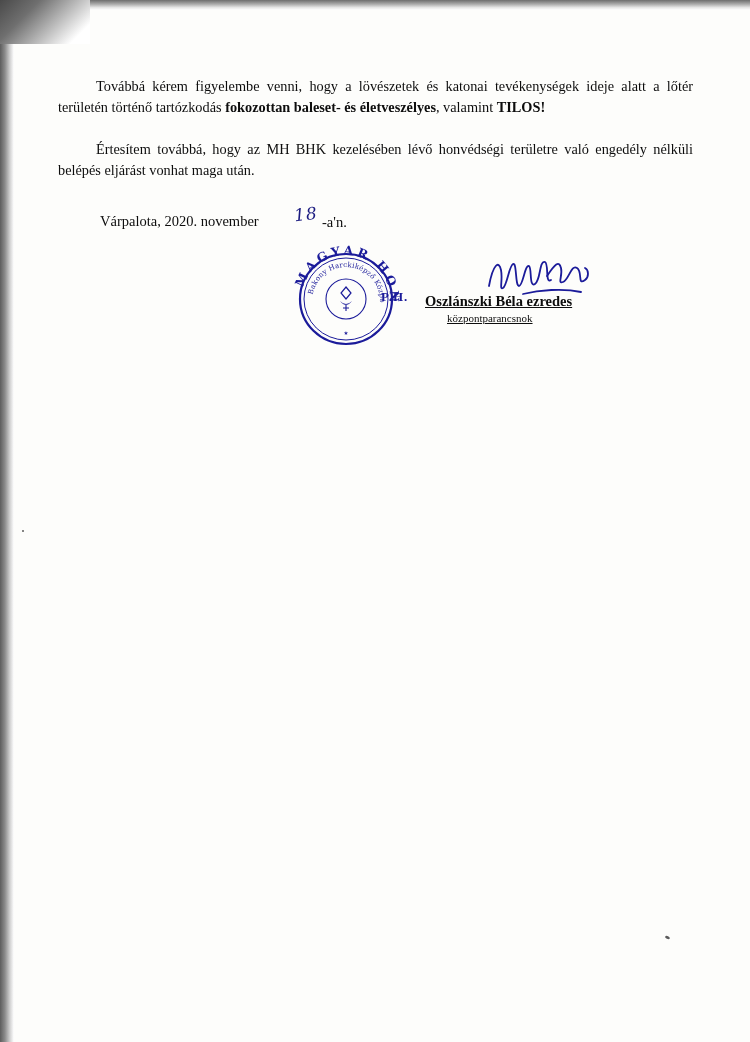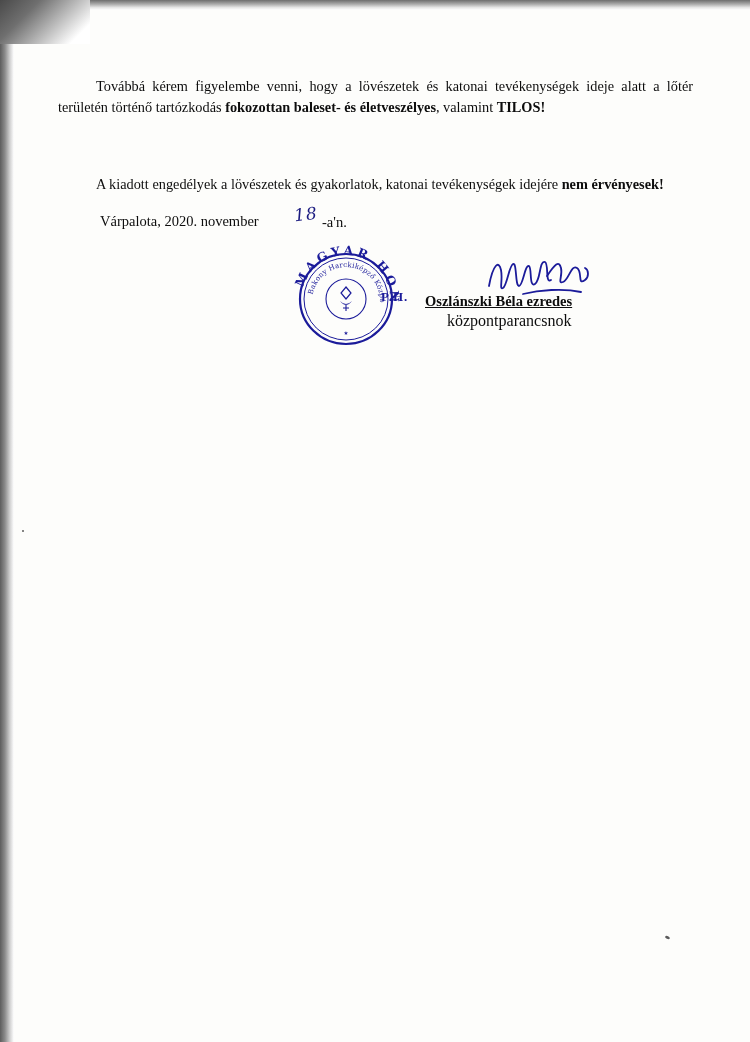--- a/index.html
+++ b/index.html
@@ -108,23 +108,24 @@
     left: 425px; top: 293px;
     font-size: 14.5px;
     font-weight: bold;
     color: #0d0d0d;
     white-space: nowrap;
     text-decoration: underline;
   }
   .signer-title {
     position: absolute;
     left: 447px; top: 312px;
-    font-size: 16px;
+    font-size: 11px;
     color: #0d0d0d;
     white-space: nowrap;
+    text-decoration: underline;
   }
   .speck {
     position: absolute;
     background: #5c5c5c;
     border-radius: 50%;
   }
   .speck-a { left: 665px; top: 936px; width: 5px; height: 3px; transform: rotate(25deg); }
   .speck-b { left: 22px; top: 530px; width: 2px; height: 2px; }
 </style>
 </head>
@@ -136,24 +137,24 @@
   <div class="scan-edge-left"></div>
   <div class="scan-edge-top"></div>
   <div class="scan-corner"></div>
 
   <div class="content">
 
     <p class="para p1">
       <span class="indent"></span><span>Továbbá kérem figyelembe venni, hogy a lövészetek és katonai tevékenységek ideje alatt a lőtér területén történő tartózkodás </span><span class="b">fokozottan baleset- és életveszélyes</span><span>, valamint </span><span class="b">TILOS!</span>
     </p>
 
+    <p class="para p2">
+      <span class="indent"></span><span>Értesítem továbbá, hogy az MH BHK kezelésében lévő honvédségi területre való engedély nélküli belépés eljárást vonhat maga után.</span>
+    </p>
 
-    <p class="para p3">
-      <span class="indent"></span><span>A kiadott engedélyek a lövészetek és gyakorlatok, katonai tevékenységek idejére </span><span class="b">nem érvényesek!</span>
-    </p>
 
     <div class="place">Várpalota, 2020. november</div>
     <div class="hand-date">18</div>
     <div class="date-tail">-a'n.</div>
 
     <div class="stamp">
       <svg width="112" height="112" viewBox="0 0 112 112" aria-hidden="true">
         <defs>
           <path id="outerArc" d="M 12,56 A 44,44 0 1 1 100,56"></path>
           <path id="innerArc" d="M 22,58 A 34,34 0 0 1 90,58"></path>

